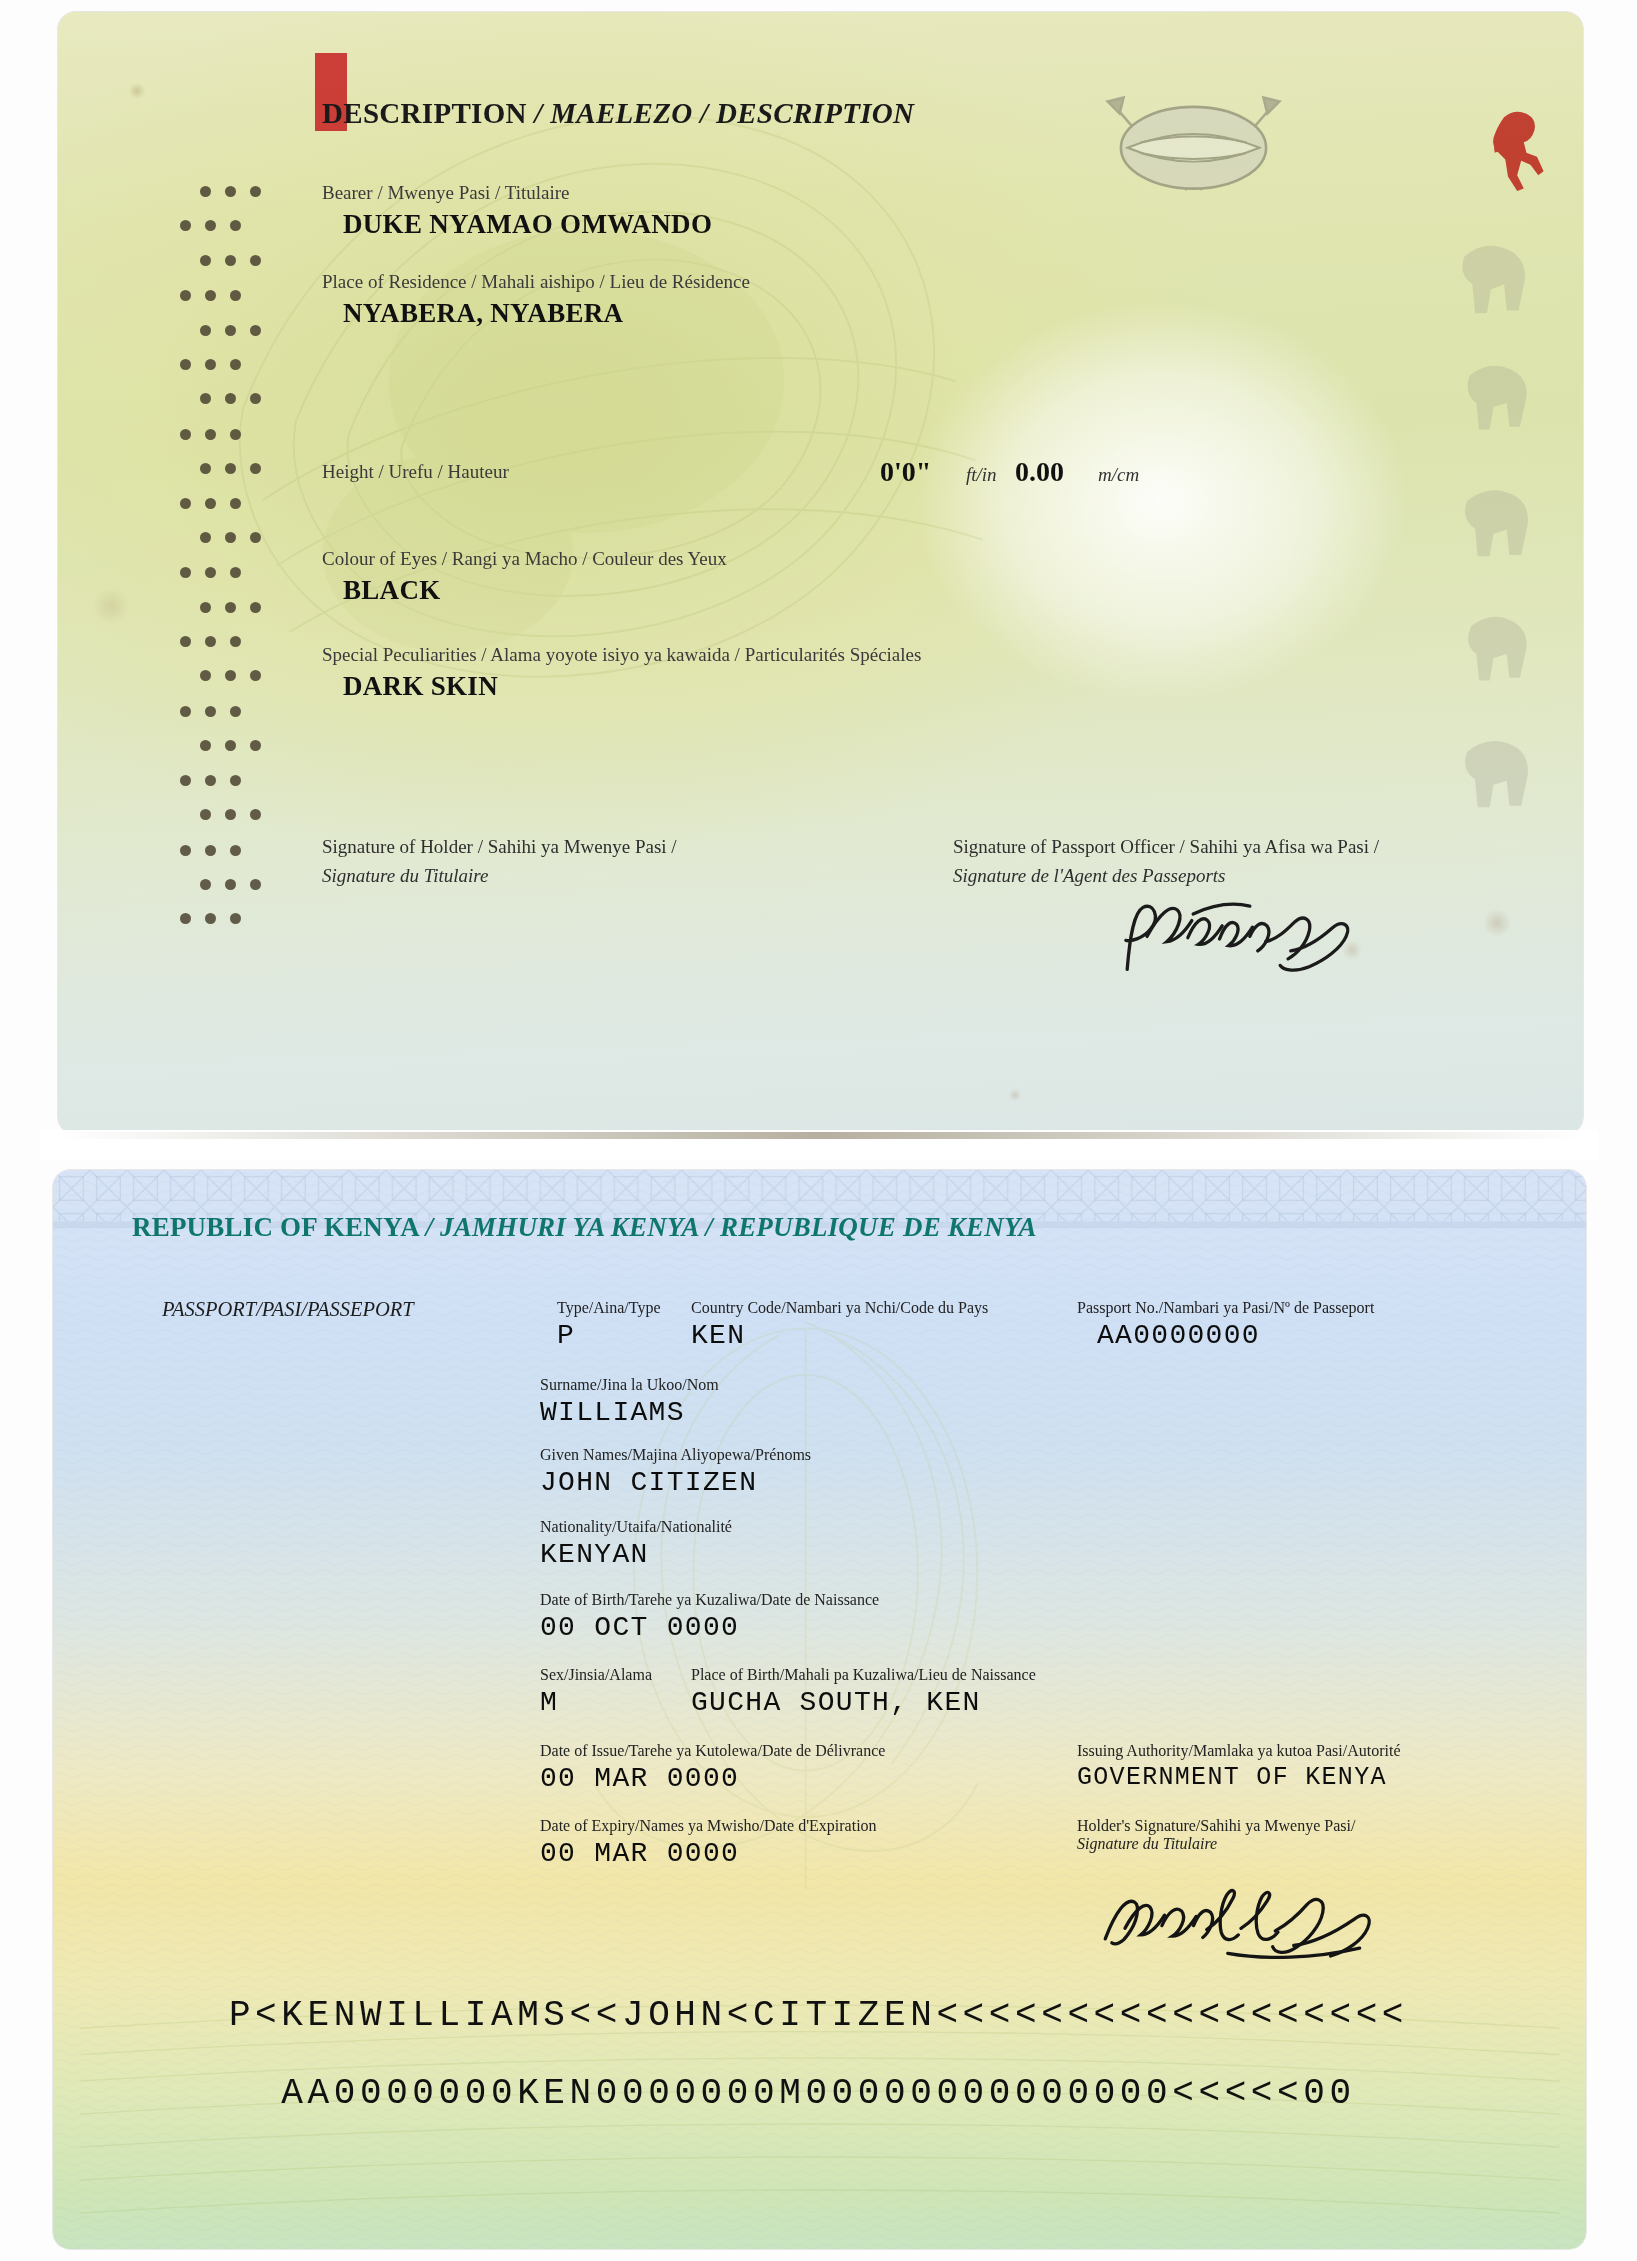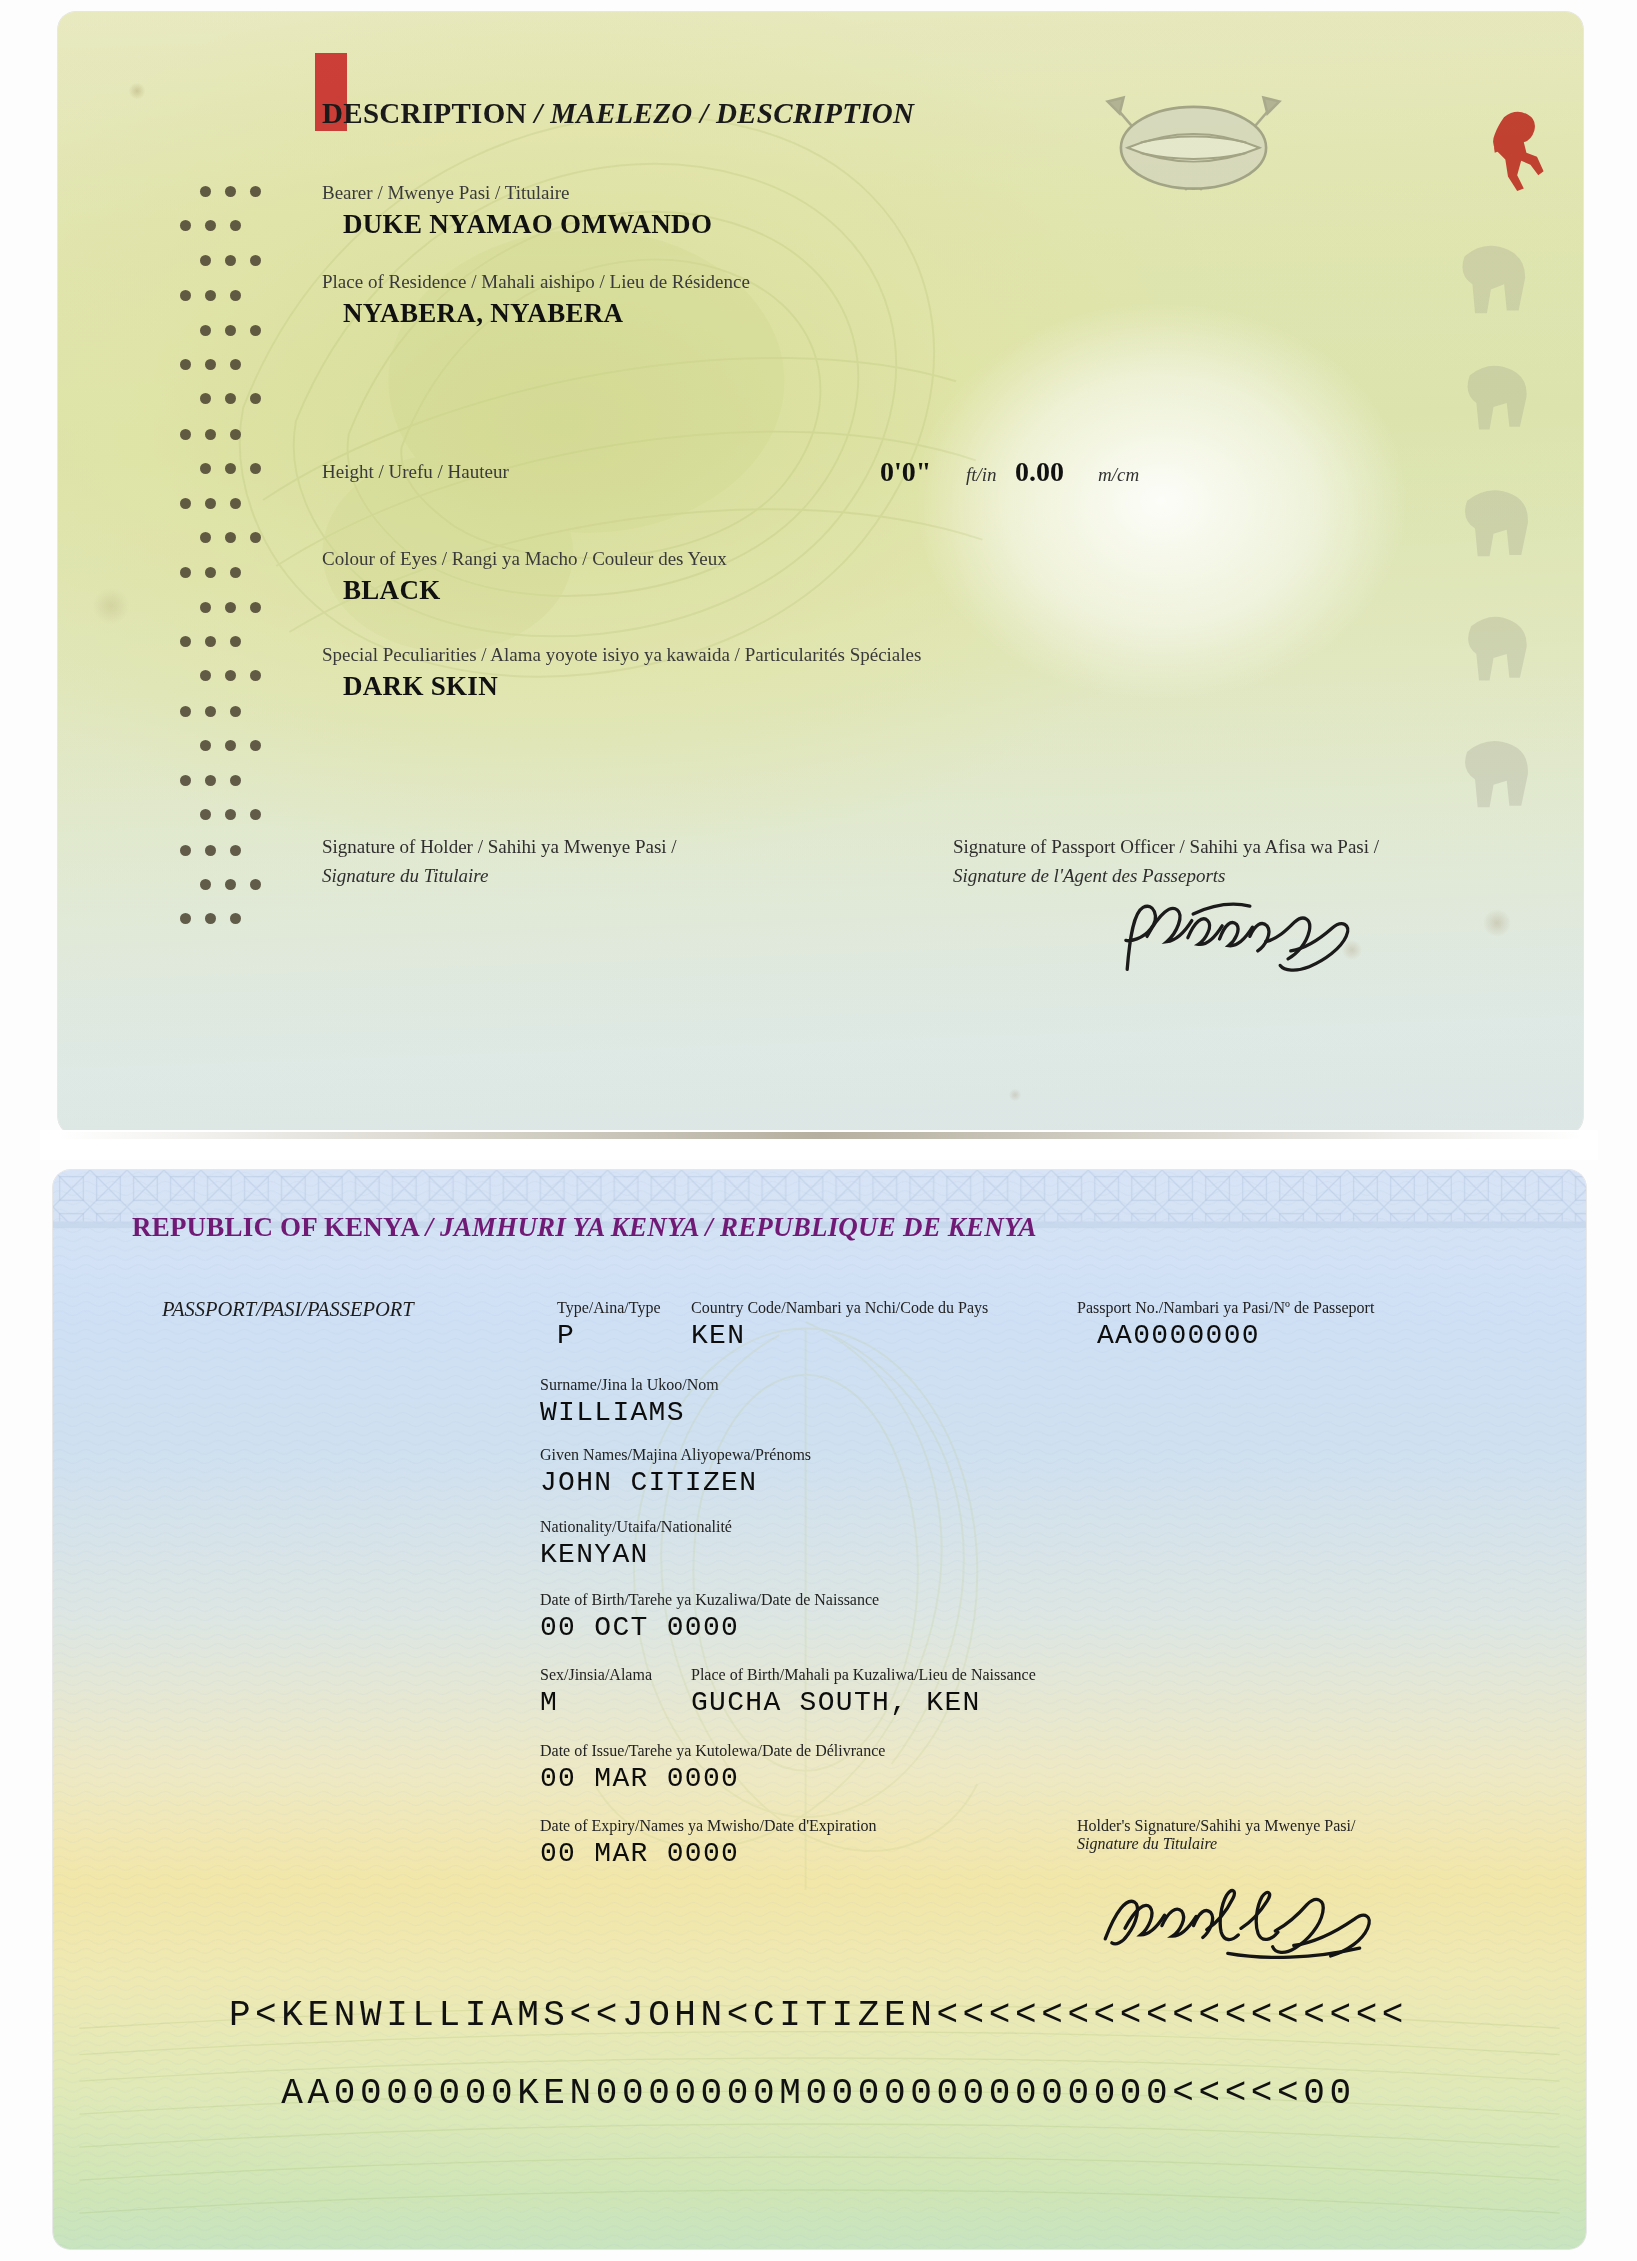--- a/index.html
+++ b/index.html
@@ -151,21 +151,21 @@
   }
   .data-page .guilloche {
     position: absolute; inset: 0;
     opacity: 0.5; pointer-events: none;
   }
   .dp-title {
     position: absolute;
     left: 132px; top: 1212px;
     font-size: 27px;
     font-weight: bold;
-    color: #701a75;
+    color: #0f766e;
     letter-spacing: 0.2px;
   }
   .dp-title .ital { font-style: italic; }
 
   .passport-word {
     position: absolute;
     left: 162px; top: 1298px;
     font-size: 20.5px;
     color: #1d1d1d;
     font-style: italic;
@@ -474,20 +474,24 @@
   <div class="dfield" style="left:691px; top:1666px;">
     <div class="dlbl">Place of Birth/Mahali pa Kuzaliwa/Lieu de Naissance</div>
     <div class="dval" style="margin-left:0">GUCHA SOUTH, KEN</div>
   </div>
 
   <div class="dfield" style="left:540px; top:1742px;">
     <div class="dlbl">Date of Issue/Tarehe ya Kutolewa/Date de Délivrance</div>
     <div class="dval">00 MAR 0000</div>
   </div>
 
+  <div class="dfield" style="left:1077px; top:1742px;">
+    <div class="dlbl">Issuing Authority/Mamlaka ya kutoa Pasi/Autorité</div>
+    <div class="dval small">GOVERNMENT OF KENYA</div>
+  </div>
 
   <div class="dfield" style="left:540px; top:1817px;">
     <div class="dlbl">Date of Expiry/Names ya Mwisho/Date d'Expiration</div>
     <div class="dval">00 MAR 0000</div>
   </div>
 
   <div class="dfield" style="left:1077px; top:1817px;">
     <div class="dlbl">Holder's Signature/Sahihi ya Mwenye Pasi/</div>
     <div class="dlbl" style="font-style:italic">Signature du Titulaire</div>
   </div>

